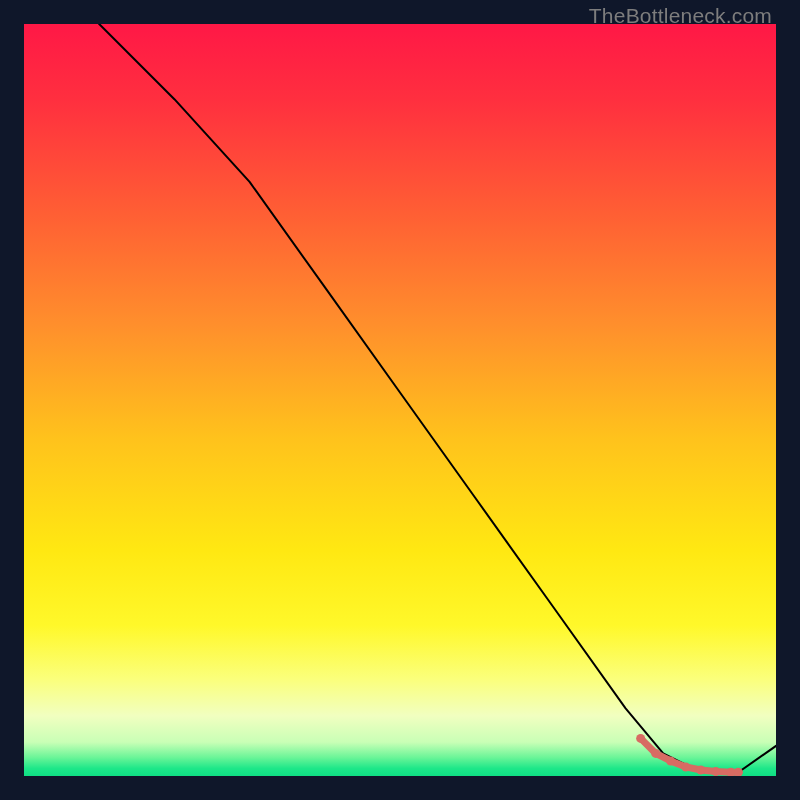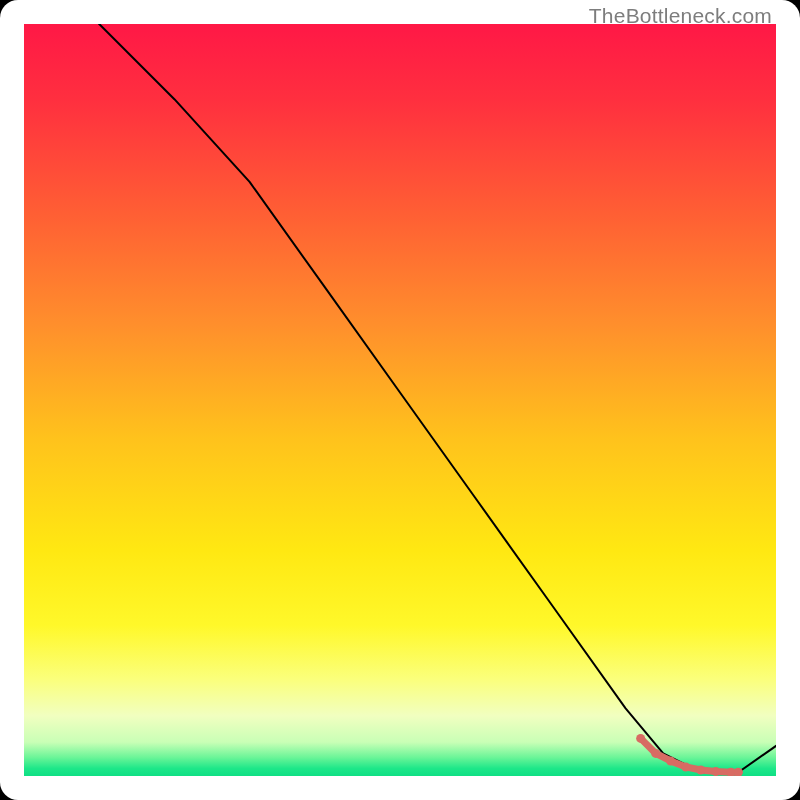--- a/index.html
+++ b/index.html
@@ -10,22 +10,21 @@
     background: #000;
     overflow: hidden;
     font-family: Arial, Helvetica, sans-serif;
   }
   .frame {
     position: absolute;
     left: 0;
     top: 0;
     width: 800px;
     height: 800px;
-    background: #ffffff;
-    border-radius: 18px;
+    background: #0f172a;
   }
   .plot {
     position: absolute;
     left: 24px;
     top: 24px;
     width: 752px;
     height: 752px;
     overflow: hidden;
   }
   .gradient {

